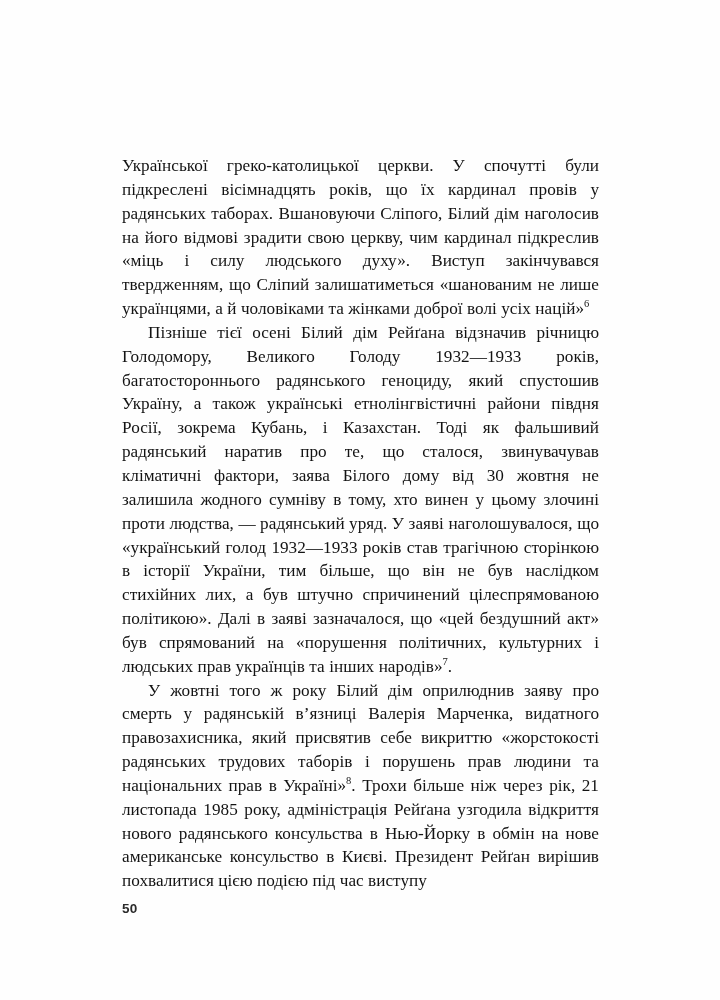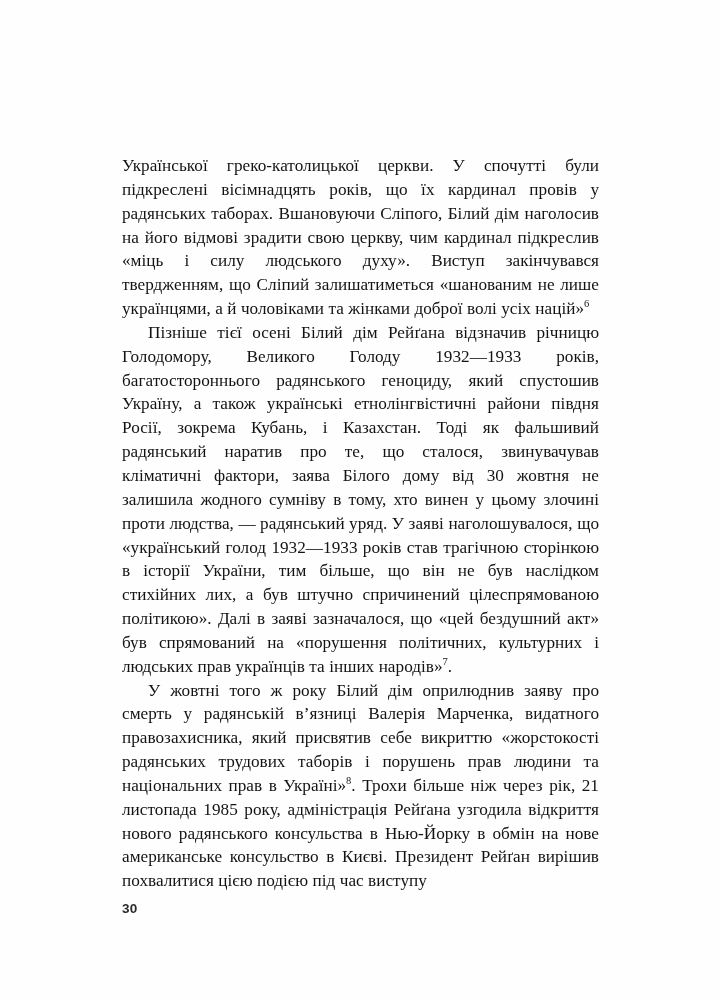--- a/index.html
+++ b/index.html
@@ -75,15 +75,15 @@
   <div class="text-block">
 
     <p class="para"><span>Української греко-католицької церкви. У спочутті були підкреслені вісімнадцять років, що їх кардинал провів у радянських таборах. Вшановуючи Сліпого, Білий дім наголосив на його відмові зрадити свою церкву, чим кардинал підкреслив «міць і силу людського духу». Виступ закінчувався твердженням, що Сліпий залишатиметься «шанованим не лише українцями, а й чоловіками та жінками доброї волі усіх націй»</span><span class="fn">6</span><span></span></p>
 
     <p class="para"><span>Пізніше тієї осені Білий дім Рейґана відзначив річницю Голодомору, Великого Голоду 1932—1933 років, багатостороннього радянського геноциду, який спустошив Україну, а також українські етнолінгвістичні райони півдня Росії, зокрема Кубань, і Казахстан. Тоді як фальшивий радянський наратив про те, що сталося, звинувачував кліматичні фактори, заява Білого дому від 30 жовтня не залишила жодного сумніву в тому, хто винен у цьому злочині проти людства, — радянський уряд. У заяві наголошувалося, що «український голод 1932—1933 років став трагічною сторінкою в історії України, тим більше, що він не був наслідком стихійних лих, а був штучно спричинений цілеспрямованою політикою». Далі в заяві зазначалося, що «цей бездушний акт» був спрямований на «порушення політичних, культурних і людських прав українців та інших народів»</span><span class="fn">7</span><span>.</span></p>
 
     <p class="para"><span>У жовтні того ж року Білий дім оприлюднив заяву про смерть у радянській в’язниці Валерія Марченка, видатного правозахисника, який присвятив себе викриттю «жорстокості радянських трудових таборів і порушень прав людини та національних прав в Україні»</span><span class="fn">8</span><span>. Трохи більше ніж через рік, 21 листопада 1985 року, адміністрація Рейґана узгодила відкриття нового радянського консульства в Нью-Йорку в обмін на нове американське консульство в Києві. Президент Рейґан вирішив похвалитися цією подією під час виступу</span></p>
 
   </div>
 
-  <div class="folio">30</div>
+  <div class="folio">50</div>
 
 </div>
 
 </body></html>

